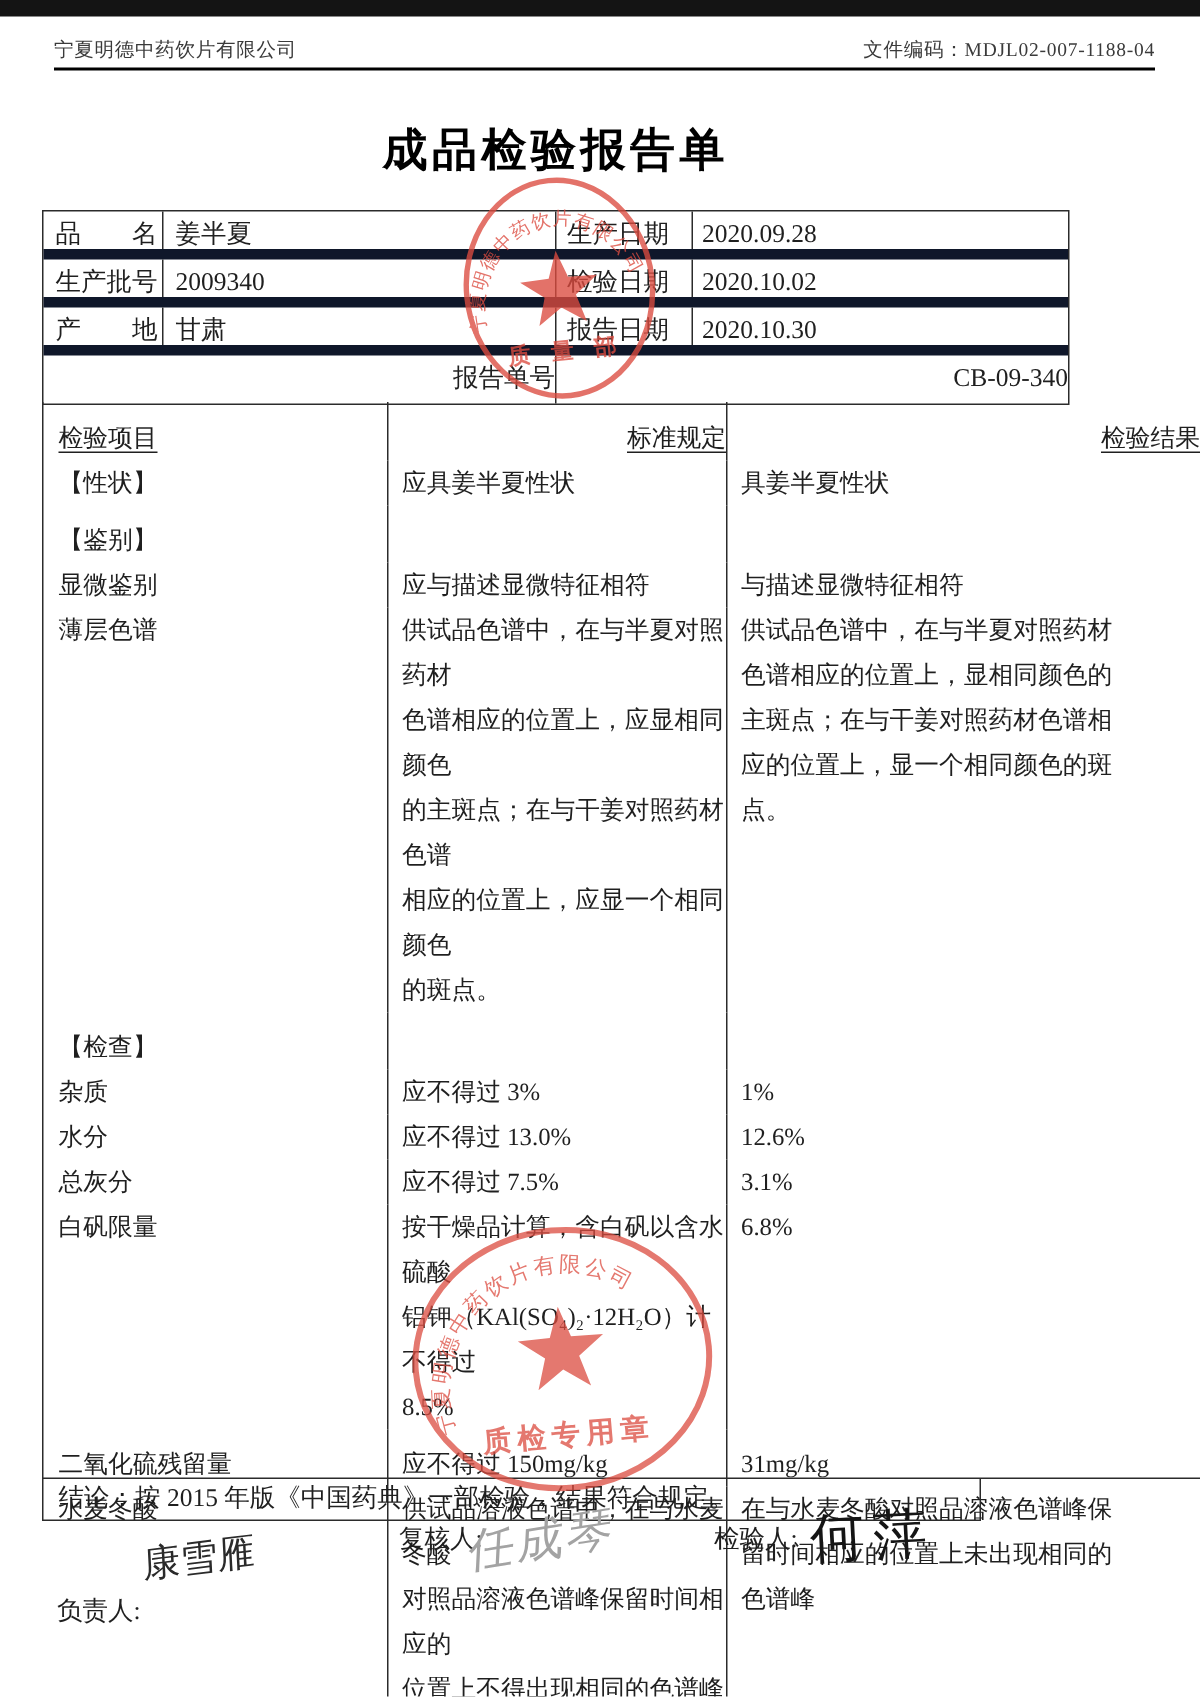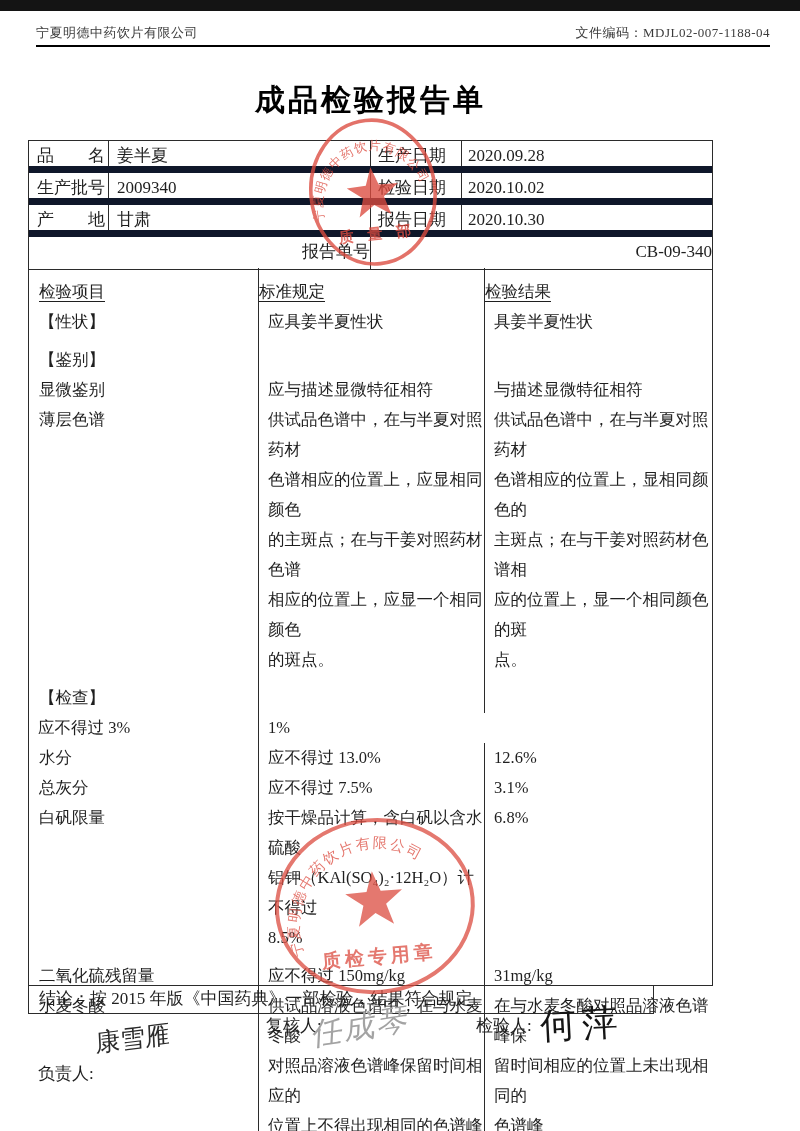--- a/index.html
+++ b/index.html
@@ -20,31 +20,31 @@
     border:1.5px solid #2b2b2b;font-size:17px;}
   .it-row{display:grid;grid-template-columns:80px 262px 91px 1fr;height:32px;line-height:30px;
     border-bottom:7px solid #0f172a;box-sizing:border-box;}
   .it-row:last-child{border-bottom:none;grid-template-columns:342px 1fr;text-align:right;}
   .it-row>div{box-sizing:border-box;padding-left:8px;overflow:hidden;white-space:nowrap;}
   .it-row .b{border-right:1px solid #2b2b2b;}
   .it-row .lbl2{padding-left:7px;}
   .it-row .val2{padding-left:6px;}
 
   
-  .main-table{position:absolute;left:28px;top:268px;width:685px;height:718px;box-sizing:border-box;
+  .main-table{position:absolute;left:28px;top:268px;width:773px;height:718px;box-sizing:border-box;
     border:1.5px solid #2b2b2b;border-top:none;display:flex;flex-direction:column;font-size:16.5px;}
   .mt-row{display:grid;grid-template-columns:230px 226px 1fr;}
   .mt-row>div{box-sizing:border-box;line-height:30px;}
   .mt-row .c1{border-right:1px solid #2b2b2b;padding-left:10px;}
   .mt-row .c2{border-right:1px solid #2b2b2b;padding-left:9px;}
   .mt-row .c3{padding-left:9px;}
   .mt-head{height:58px;}
   .mt-head>div{padding-top:9px;}
   .mt-head span{text-decoration:underline;text-underline-offset:4px;}
-  .mt-head .c2,.mt-head .c3{text-align:left;padding-left:0;}
+  .mt-head .c2,.mt-head .c3{text-align:right;padding-left:0;}
   .mt-fill{flex:1;}
   .pt8>div{padding-top:8px;}
   .mt-row .line{min-height:30px;}
 
   
   .conclusion{position:absolute;left:28px;top:986px;width:626px;height:28px;box-sizing:border-box;
     border:1.5px solid #2b2b2b;border-top:none;line-height:25px;padding-left:10px;font-size:17px;}
   .signoff{position:absolute;left:28px;top:1014px;width:685px;height:30px;font-size:17px;}
   .signoff span{position:absolute;top:0;}
   .signoff .s1{left:10px;margin-top:48px;} .signoff .s2{left:238px;} .signoff .s3{left:448px;}
@@ -153,20 +153,23 @@
         </div>
       </div>
       <div class="mt-row pt8">
         <div class="c1">
           <div class="line">【检查】</div>
         </div>
         <div class="c2"></div>
         <div class="c3"></div>
       </div>
       <div class="mt-row">
+        <div class="c1">
+          <div class="line">杂质</div>
+        </div>
         <div class="c2">
           <div class="line">应不得过 3%</div>
         </div>
         <div class="c3">
           <div class="line">1%</div>
         </div>
       </div>
       <div class="mt-row">
         <div class="c1">
           <div class="line">水分</div>

